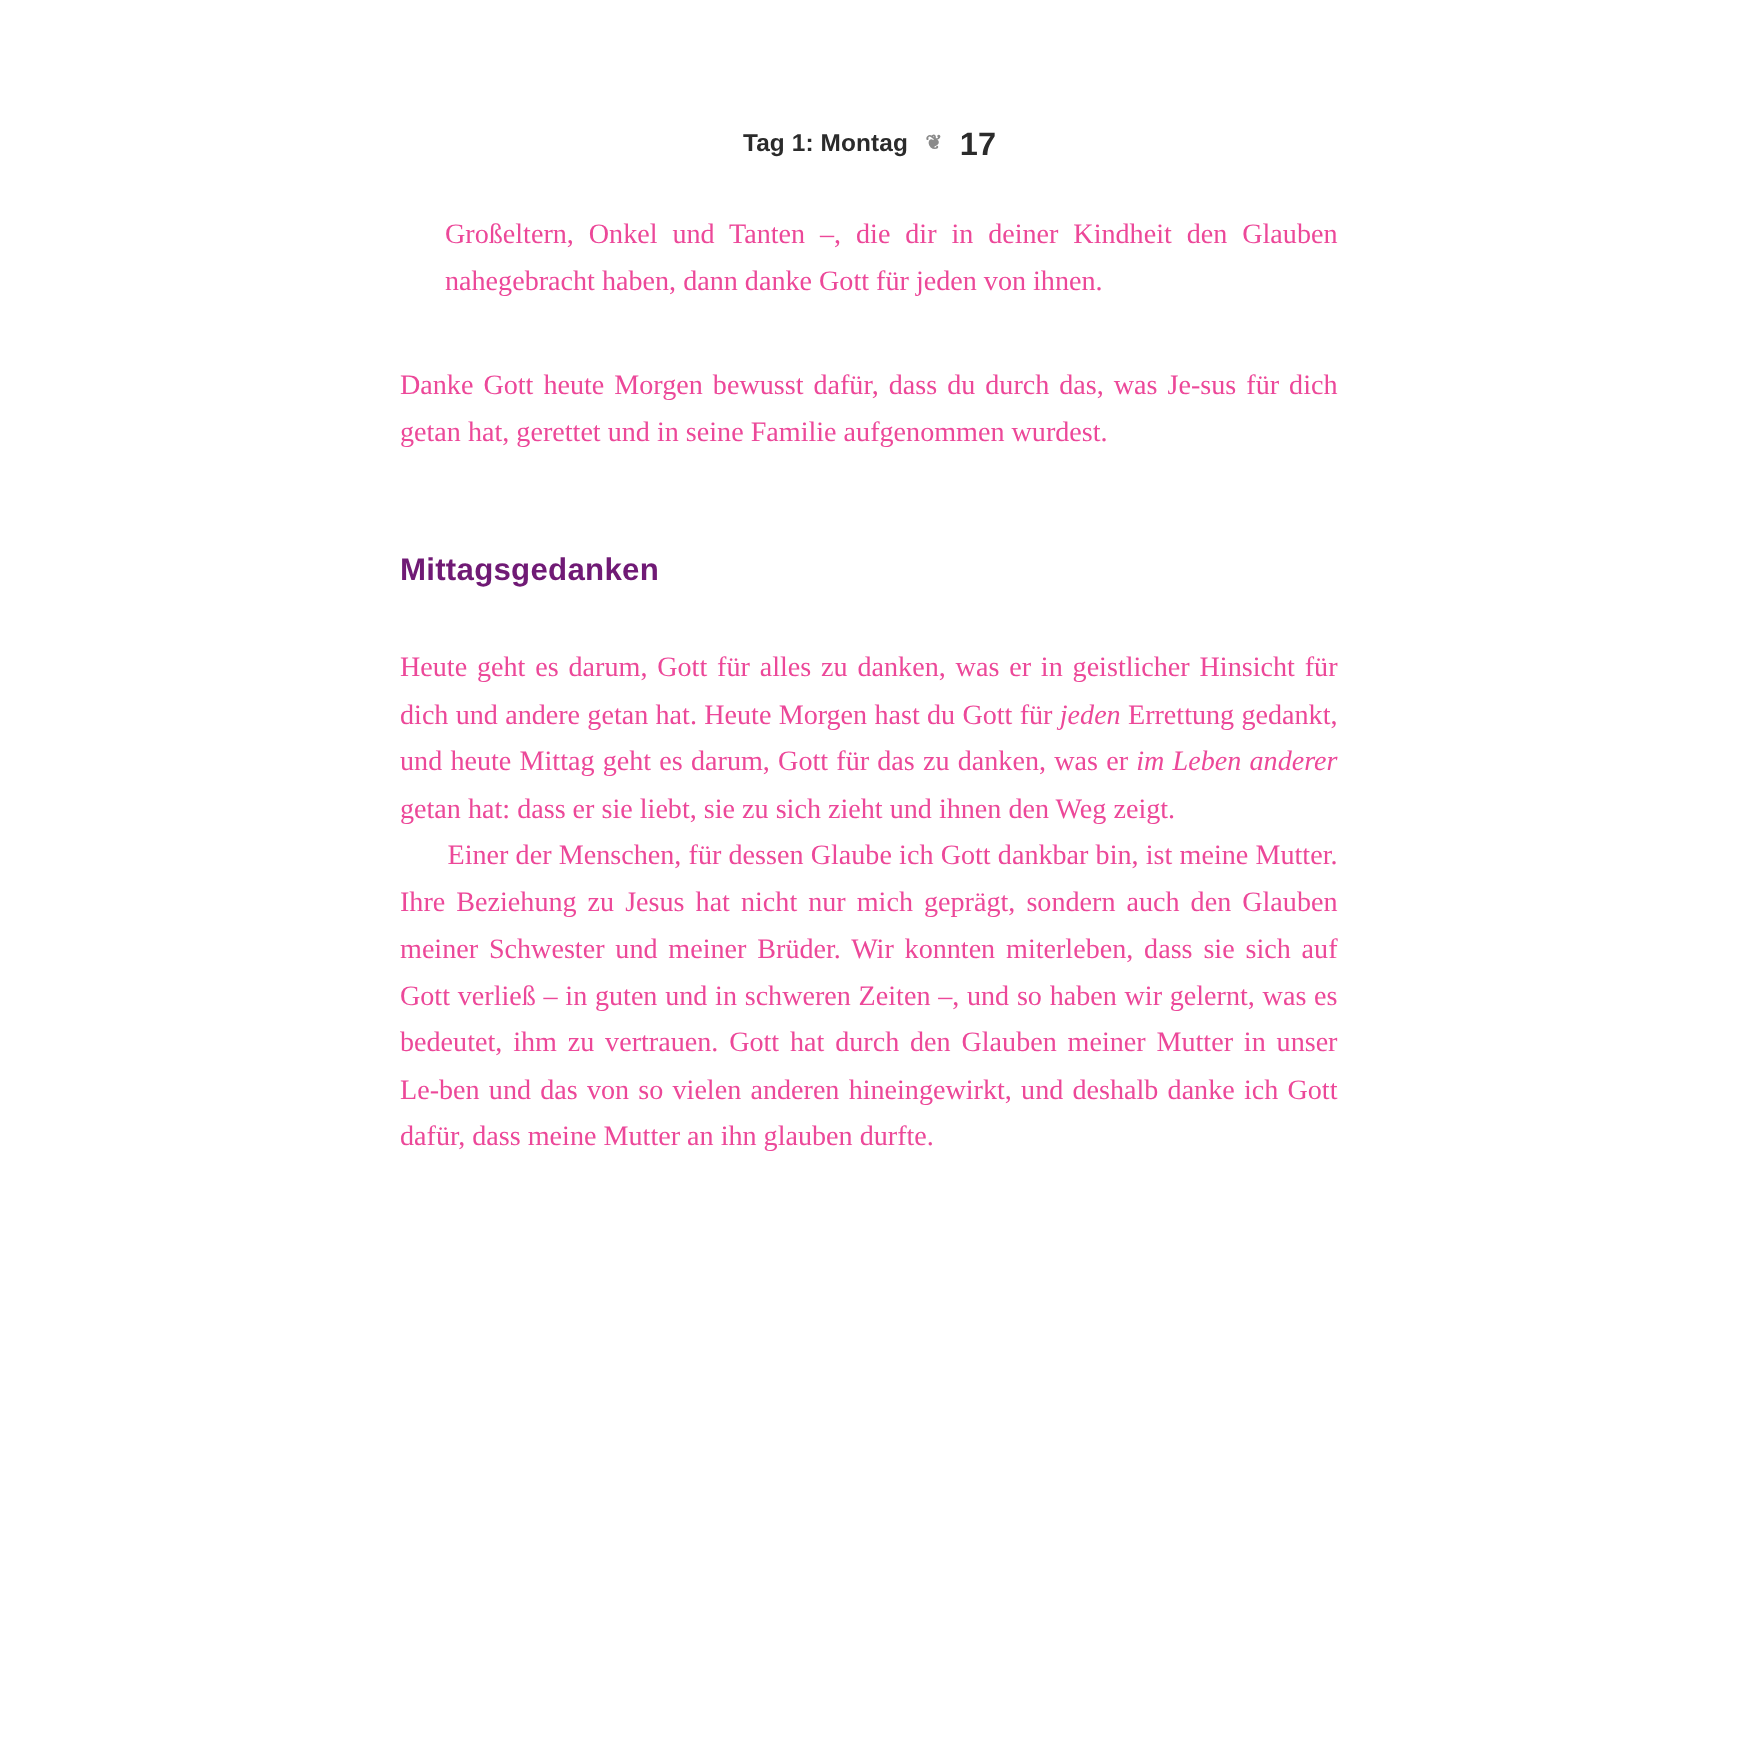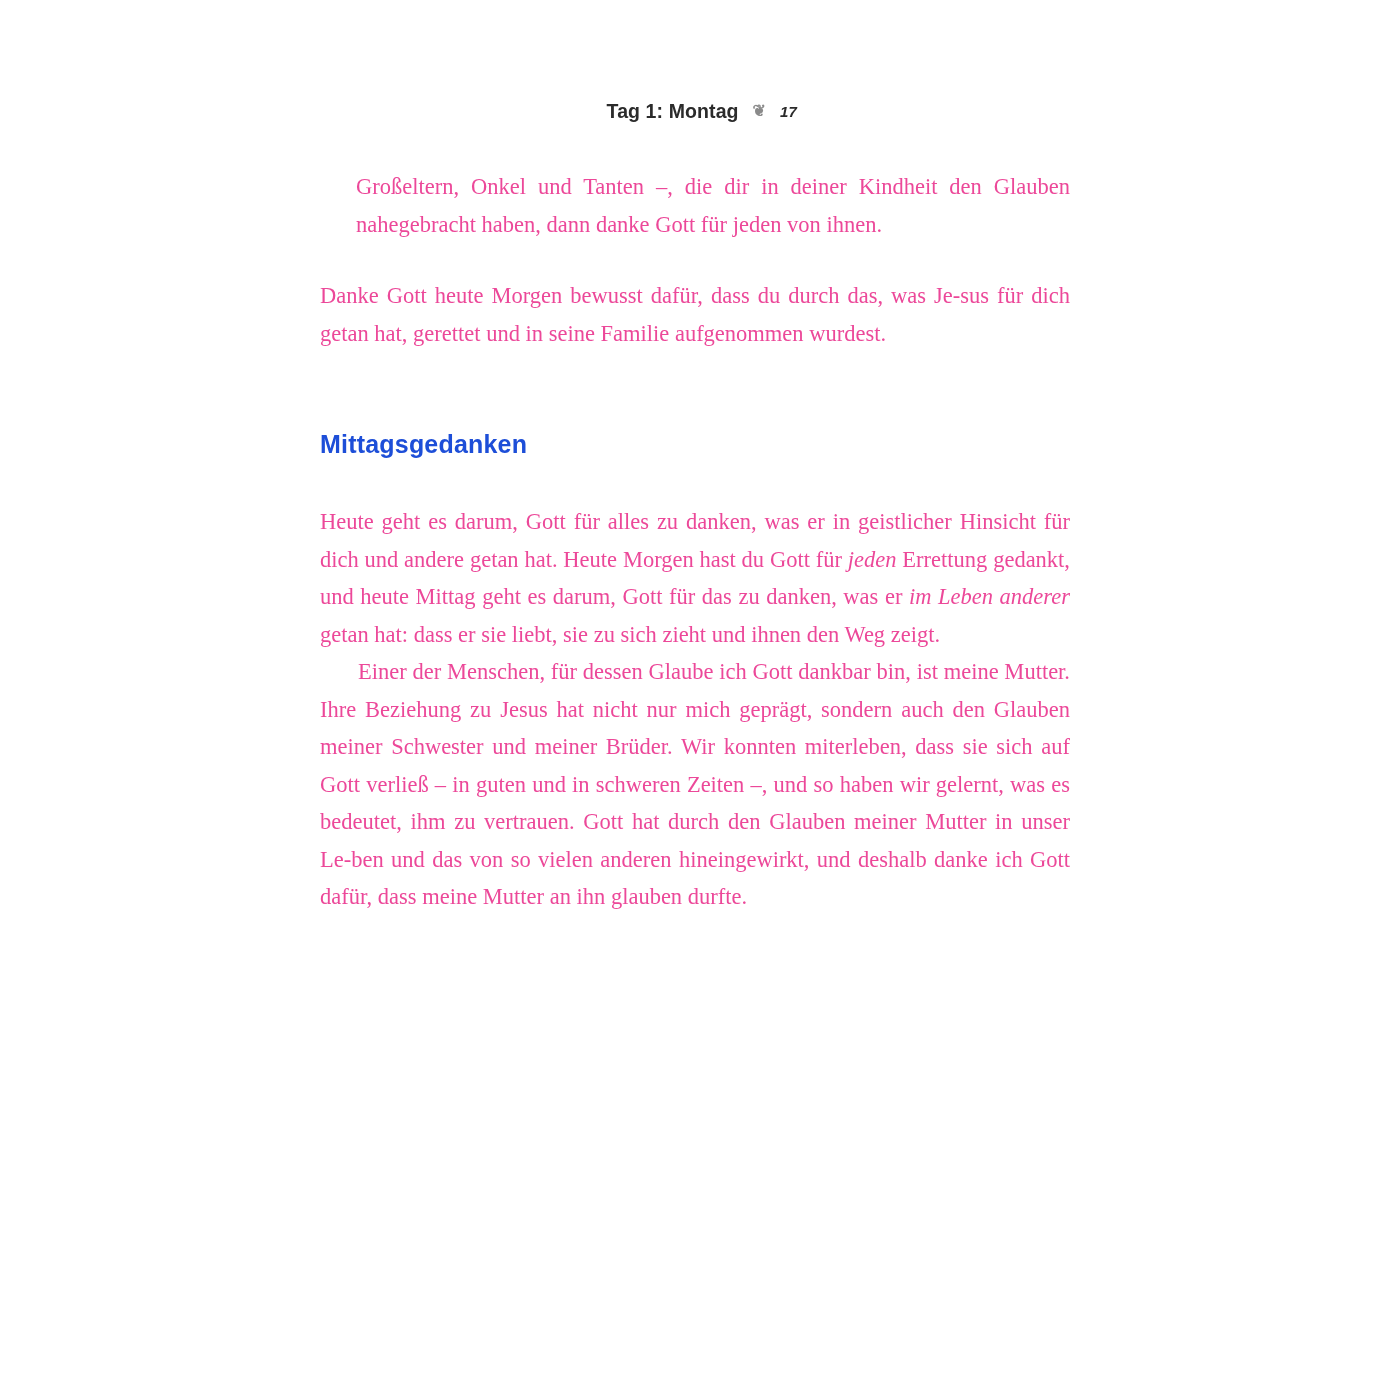--- a/index.html
+++ b/index.html
@@ -32,23 +32,22 @@
     letter-spacing: 0.1px;
   }
   .running-head .ornament {
     display: inline-block;
     color: #8a8a8a;
     font-size: 16px;
     line-height: 1;
     transform: translateY(-1px);
   }
   .running-head .folio {
-    font-size: 15px;
+    font-size: 26px;
     font-weight: 700;
-    font-style: italic;
   }
 
   
   .column {
     position: absolute;
     left: 320px;
     top: 168px;
     width: 750px;
   }
 
@@ -79,28 +78,28 @@
     position: absolute;
     left: 6px;
     top: 16px;
     width: 7px;
     height: 7px;
     border-radius: 50%;
     background: #4a4a4a;
   }
 
   .gap-after-list { height: 34px; }
-  .para-body { margin-top: 0; }
+  .para-body { margin-top: 12px; }
 
   
   h2.section-heading {
     font-family: "Liberation Sans", sans-serif;
     font-size: 25px;
     font-weight: 700;
-    color: #1d4ed8;
+    color: #701a75;
     margin: 0;
     letter-spacing: 0.2px;
   }
   .space-before-heading { height: 78px; }
   .space-after-heading { height: 44px; }
 
   .indent { text-indent: 38px; }
 
   em { font-style: italic; }
 </style>

